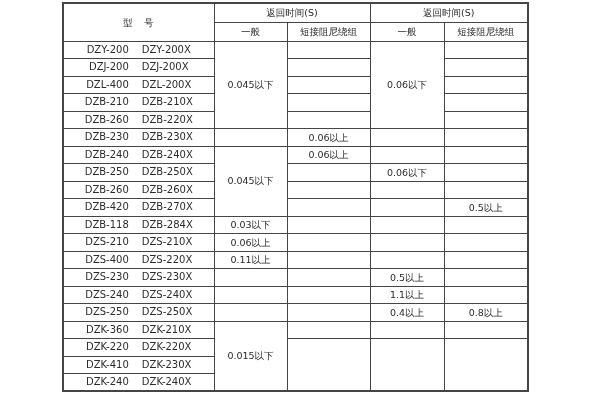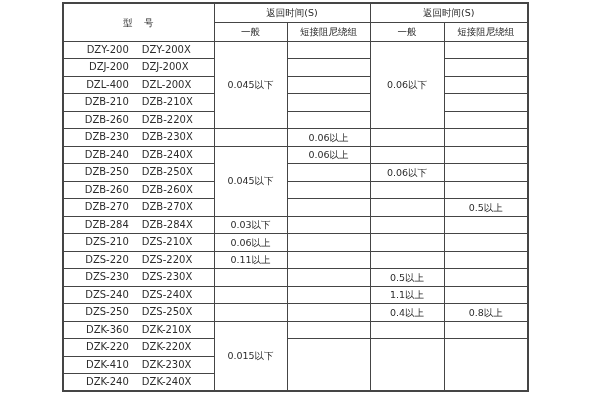--- a/index.html
+++ b/index.html
@@ -167,32 +167,32 @@
               <span>DZB-260X</span>
             </div>
           </td>
           <td class="value-cell"></td>
           <td class="value-cell"></td>
           <td class="value-cell"></td>
         </tr>
         <tr>
           <td>
             <div class="model-wrap">
-              <span>DZB-270</span>
+              <span>DZB-420</span>
               <span>DZB-270X</span>
             </div>
           </td>
           <td class="value-cell"></td>
           <td class="value-cell"></td>
           <td class="value-cell">0.5以上</td>
         </tr>
         <tr>
           <td>
             <div class="model-wrap">
-              <span>DZB-284</span>
+              <span>DZB-118</span>
               <span>DZB-284X</span>
             </div>
           </td>
           <td class="value-cell">0.03以下</td>
           <td class="value-cell"></td>
           <td class="value-cell"></td>
           <td class="value-cell"></td>
         </tr>
         <tr>
           <td>
@@ -202,21 +202,21 @@
             </div>
           </td>
           <td class="value-cell">0.06以上</td>
           <td class="value-cell"></td>
           <td class="value-cell"></td>
           <td class="value-cell"></td>
         </tr>
         <tr>
           <td>
             <div class="model-wrap">
-              <span>DZS-220</span>
+              <span>DZS-400</span>
               <span>DZS-220X</span>
             </div>
           </td>
           <td class="value-cell">0.11以上</td>
           <td class="value-cell"></td>
           <td class="value-cell"></td>
           <td class="value-cell"></td>
         </tr>
         <tr>
           <td>

